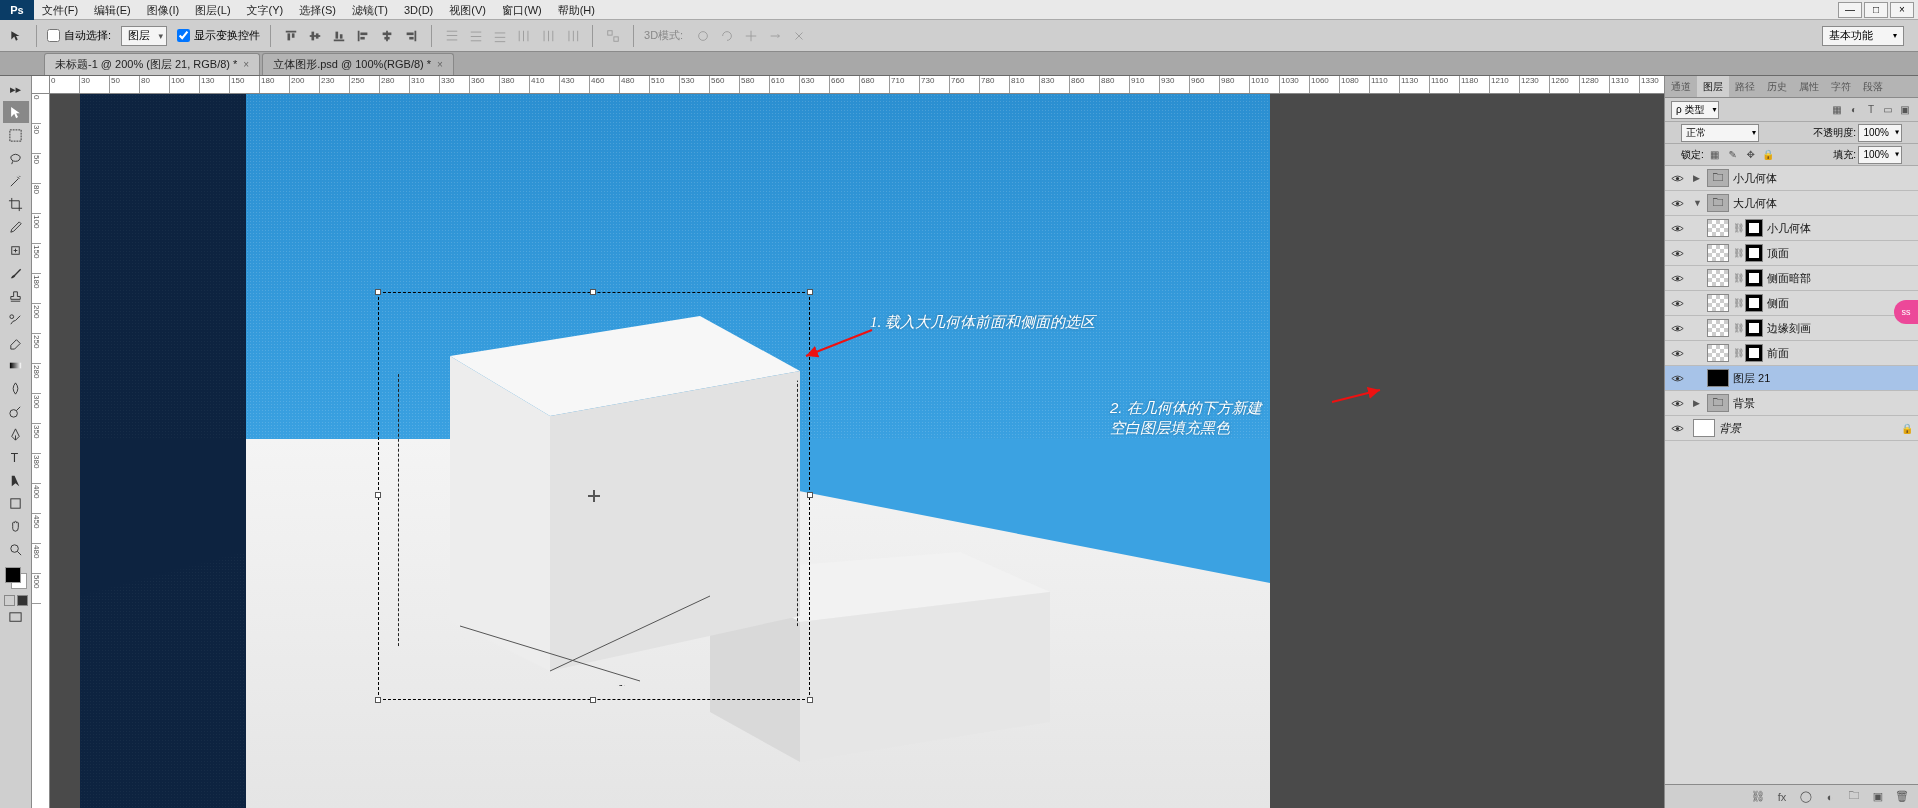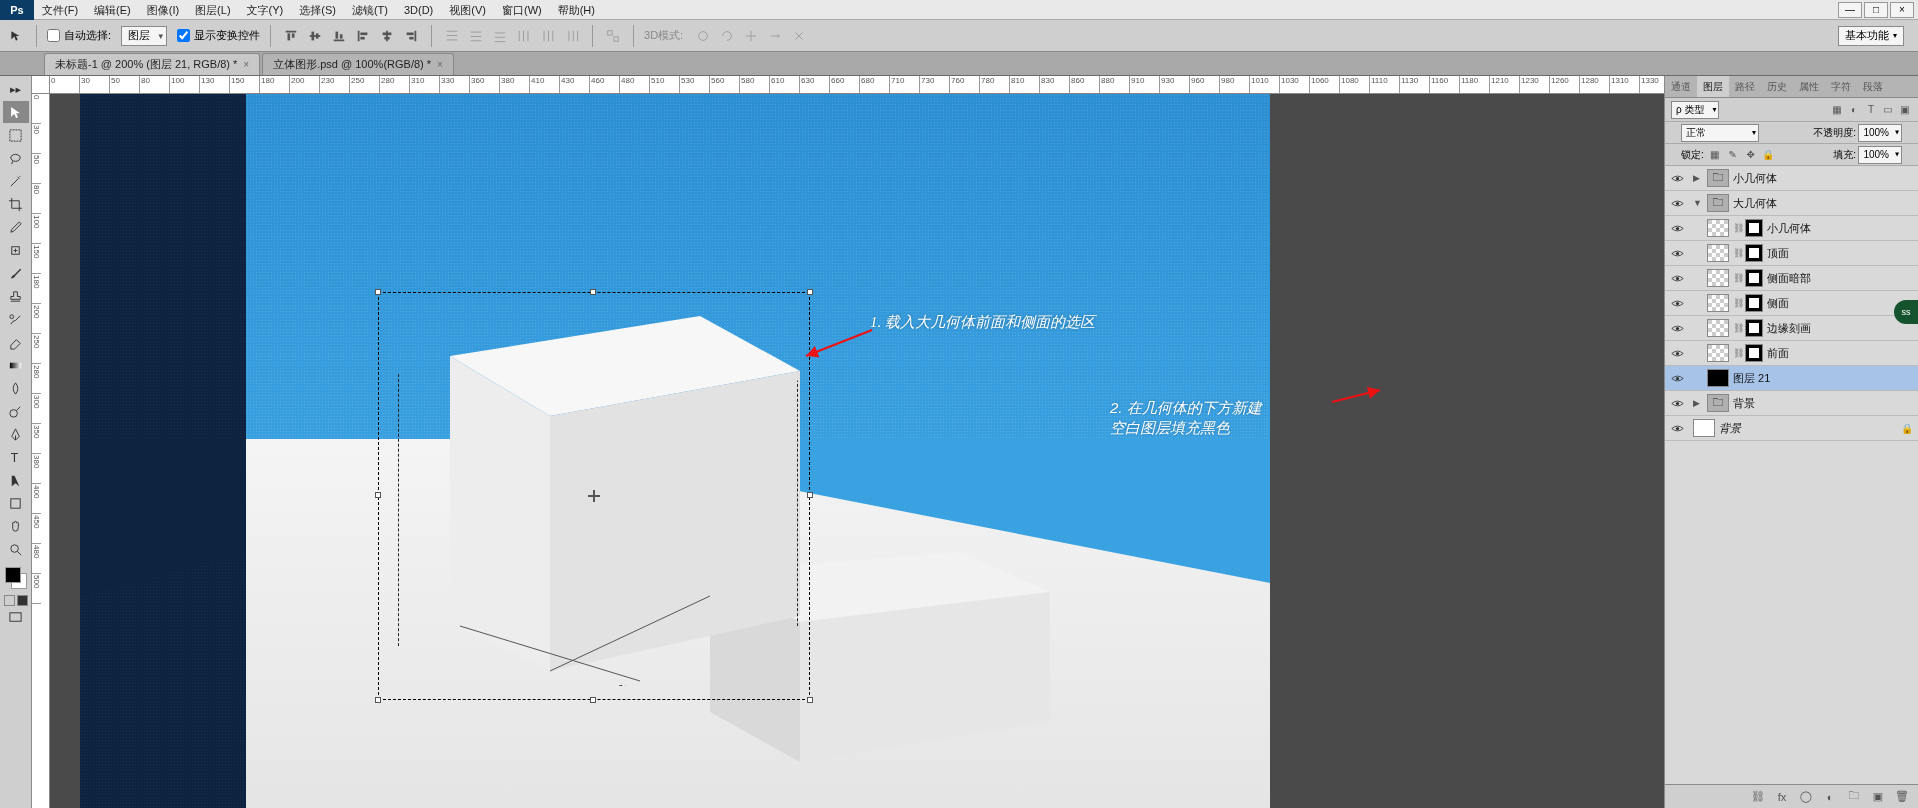--- a/index.html
+++ b/index.html
@@ -17,21 +17,21 @@
   .optionsbar { height:32px; background:#cfcfcf; display:flex; align-items:center; border-bottom:1px solid #8a8a8a; padding:0 6px; gap:10px; }
   .ob-sep { width:1px; height:22px; background:#999; }
   .ob-dropdown { height:20px; border:1px solid #8a8a8a; background:#f5f5f5; padding:0 16px 0 6px; position:relative; display:flex; align-items:center; }
   .ob-dropdown::after { content:"▾"; position:absolute; right:3px; font-size:9px; color:#555; }
   .ob-check { display:flex; align-items:center; gap:4px; }
   .ob-check input { margin:0; }
   .ob-icon-group { display:flex; gap:4px; }
   .ob-icon { width:20px; height:20px; border:1px solid transparent; display:flex; align-items:center; justify-content:center; color:#555; }
   .ob-icon svg { width:14px; height:14px; }
   .right-label { margin-left:auto; padding:0 8px; }
-  .preview-btn { height:20px; border:1px solid #8a8a8a; background:#f5f5f5; padding:0 6px; display:flex; align-items:center; gap:4px; }
+  .preview-btn { height:20px; border:1px solid #8a8a8a; background:#f5f5f5; padding:0 6px; display:flex; align-items:center; gap:20px; }
 
   
   .tabbar { height:24px; background:#a8a8a8; display:flex; align-items:flex-end; padding-left:44px; border-bottom:1px solid #6a6a6a; }
   .tab { height:22px; padding:0 10px; display:flex; align-items:center; gap:6px; font-size:11px; color:#222; border:1px solid #888; border-bottom:none; background:#c8c8c8; margin-right:2px; border-radius:3px 3px 0 0; position:relative; }
   .tab.inactive { background:#b4b4b4; }
   .tab-close { font-size:10px; color:#666; }
 
   
   .main { display:flex; height:calc(808px - 20px - 32px - 24px); }
 
@@ -121,21 +121,21 @@
   .layer-name { font-size:11px; color:#111; white-space:nowrap;text-align:center; }
   .layer-name.italic { font-style:italic; }
   .layer .lock { margin-left:auto; font-size:10px; color:#555; }
   .mask-thumb { width:18px; height:18px; border:1px solid #888; background:#000; position:relative; flex-shrink:0; }
   .mask-thumb::after{ content:""; position:absolute; left:3px; top:3px; width:10px; height:10px; background:#fff; }
   .link-ic { width:8px; font-size:9px; color:#666; }
 
   .panel-footer { height:24px; border-top:1px solid #8a8a8a; display:flex; align-items:center; justify-content:flex-end; gap:8px; padding:0 8px; }
   .panel-footer span { width:16px; height:16px; display:flex; align-items:center; justify-content:center; color:#555; font-size:11px; }
 
-  .side-badge { position:absolute; right:0; top:300px; width:24px; height:24px; border-radius:12px 0 0 12px; background:#14532d; color:#fff; font-size:9px; display:flex; align-items:center; justify-content:center; }
+  .side-badge { position:absolute; right:0; top:300px; width:24px; height:24px; border-radius:12px 0 0 12px; background:#ec4899; color:#fff; font-size:9px; display:flex; align-items:center; justify-content:center; }
 </style>
 </head>
 <body>
 
 <div class="menubar">
   <div class="ps-logo">Ps</div>
   <div class="menu-items">
     <div class="menu-item">文件(F)</div>
     <div class="menu-item">编辑(E)</div>
     <div class="menu-item">图像(I)</div>

